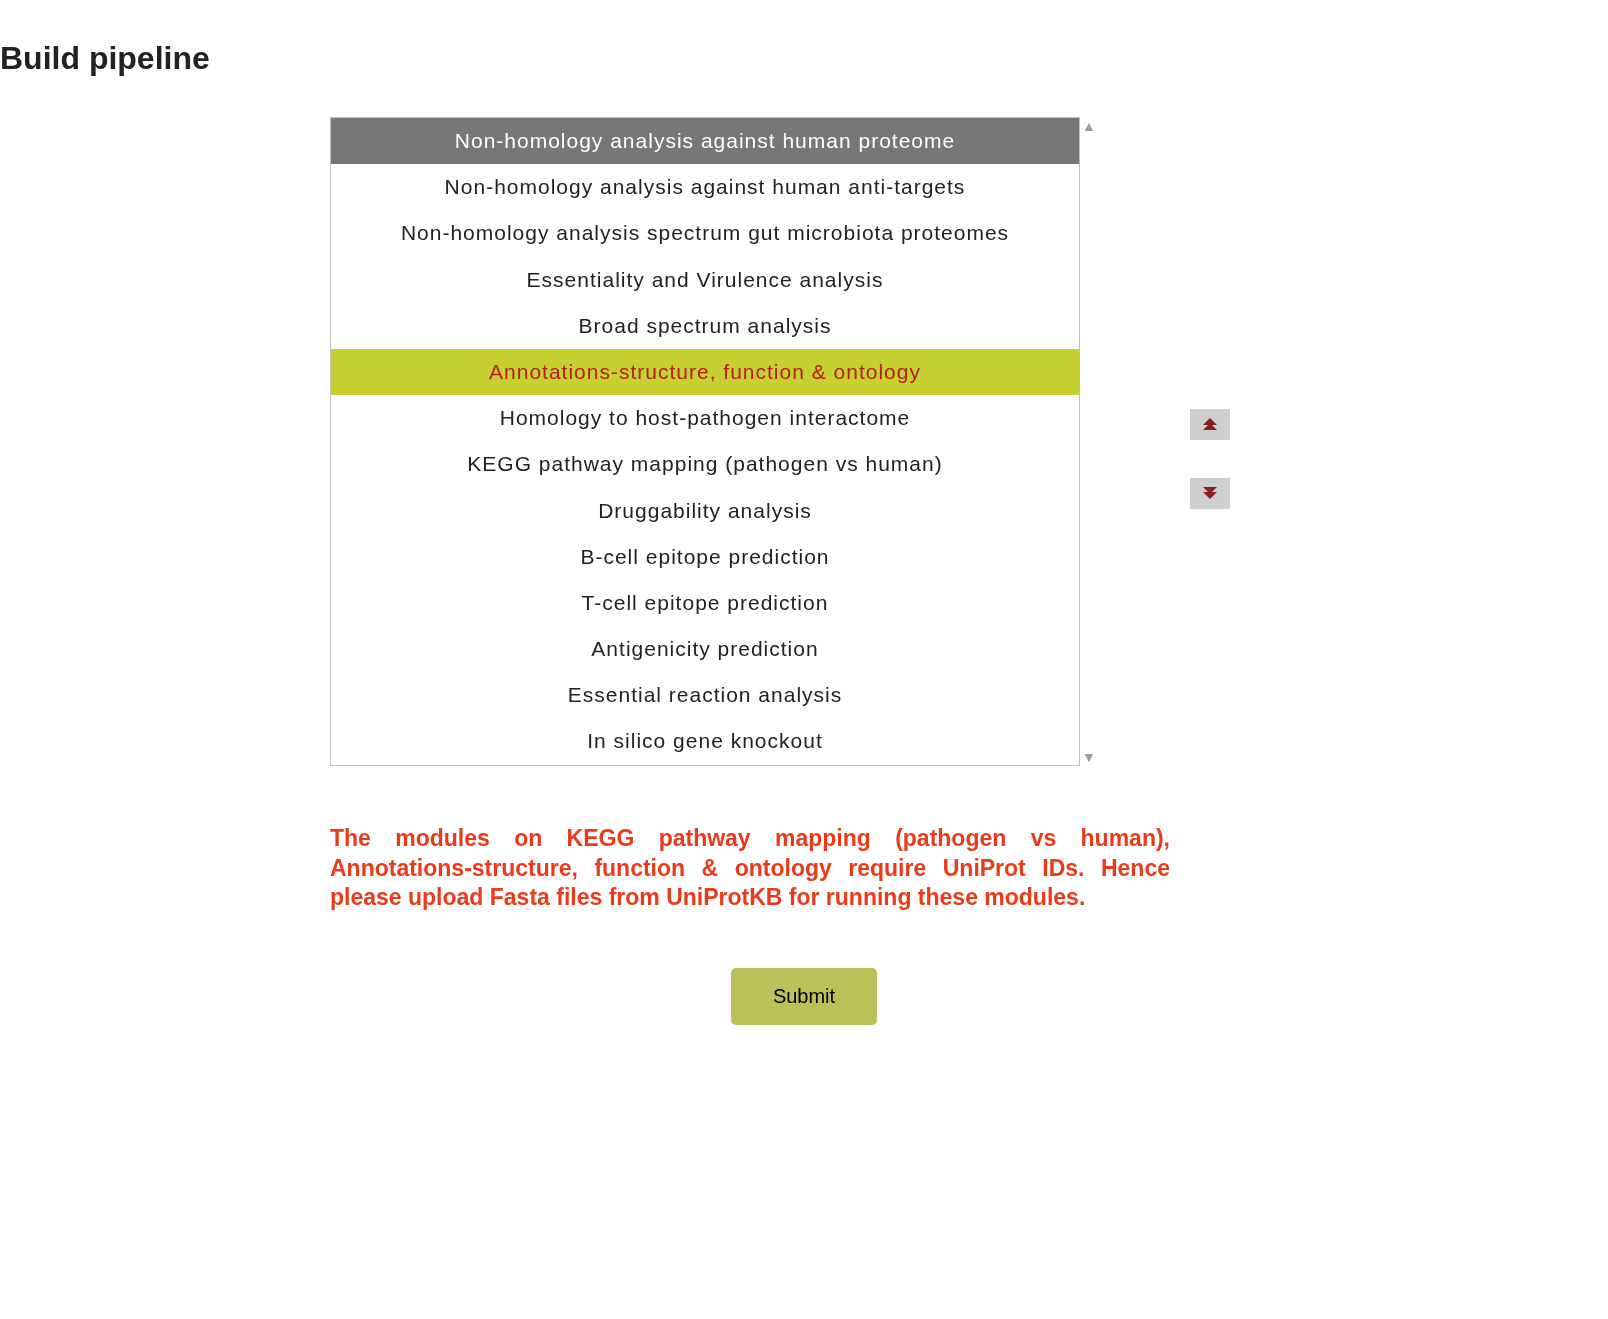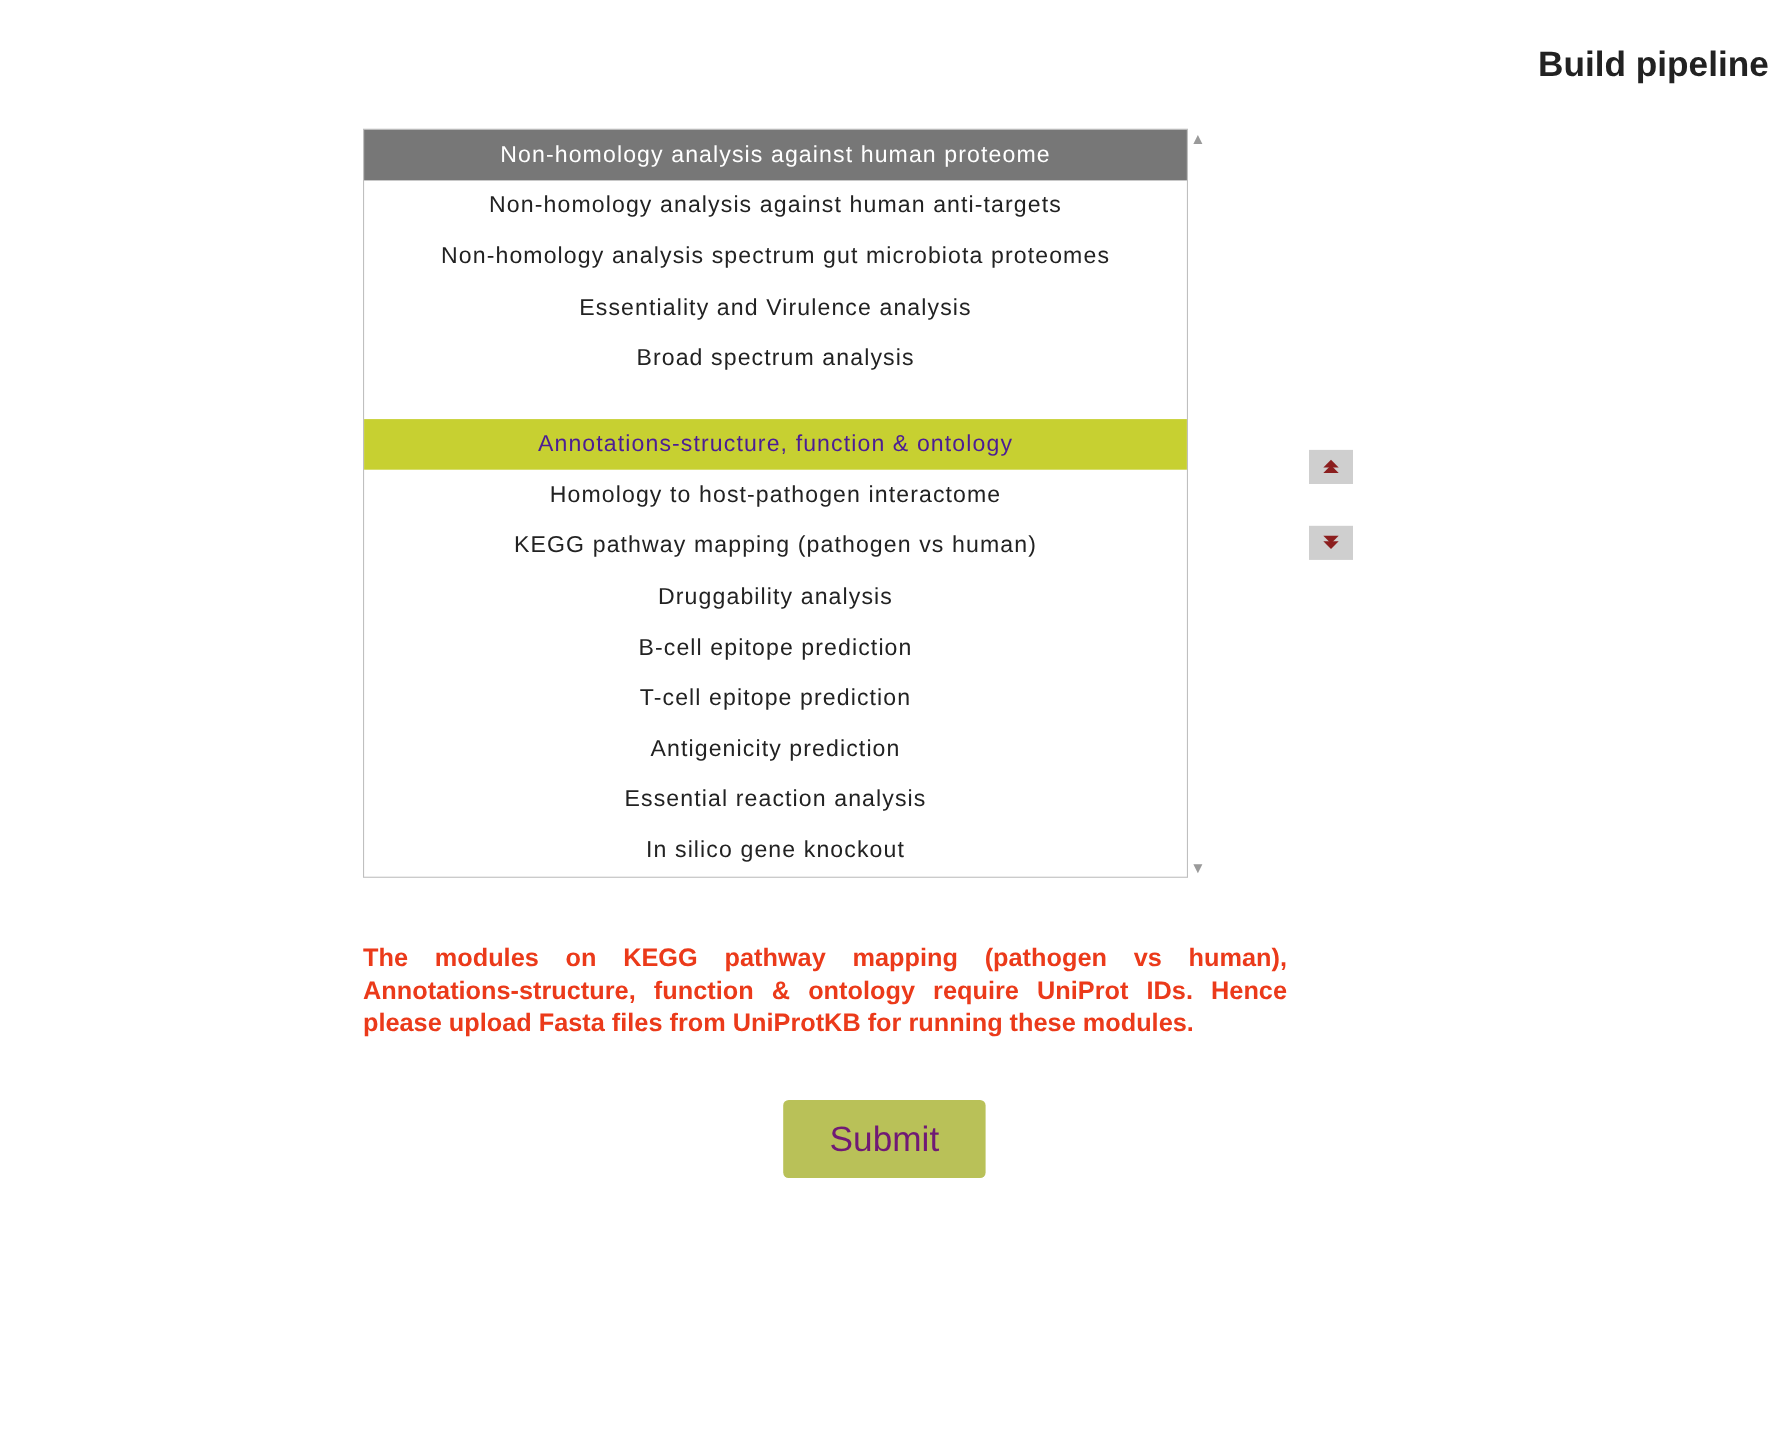--- a/index.html
+++ b/index.html
@@ -10,21 +10,21 @@
     color:#222;
   }
   .page{
     width:1608px;
     min-height:1319px;
     position:relative;
     box-sizing:border-box;
     padding-top:40px;
   }
   .title{
-    text-align:right;
+    text-align:left;
     font-size:32px;
     font-weight:bold;
     margin-bottom:40px;
   }
   .center-area{
     position:relative;
     width:1000px;
     margin-left:330px;
   }
   .listbox-wrap{
@@ -46,22 +46,21 @@
     cursor:default;
     line-height:1.2;
     text-align:center;
   }
   .listbox .item.selected{
     background:#777777;
     color:#ffffff;
   }
   .listbox .item.highlight{
     background:#c7d031;
-    color:#4c1d95;
-    margin-top:32px;
+    color:#b91c1c;
   }
   .scrollbar{
     width:18px;
     position:relative;
     display:flex;
     flex-direction:column;
     justify-content:space-between;
   }
   .scrollbar .arrow{
     font-size:14px;
@@ -108,22 +107,22 @@
     text-align:justify;
     line-height:1.3;
   }
   .submit-wrap{
     text-align:center;
     margin-top:55px;
   }
   .submit-btn{
     display:inline-block;
     padding:17px 42px;
-    font-size:32px;
-    color:#701a75;
+    font-size:20px;
+    color:#000000;
     background:#b9c158;
     border:none;
     border-radius:5px;
     cursor:pointer;
   }
 </style>
 </head>
 <body>
 
 <div class="page">

